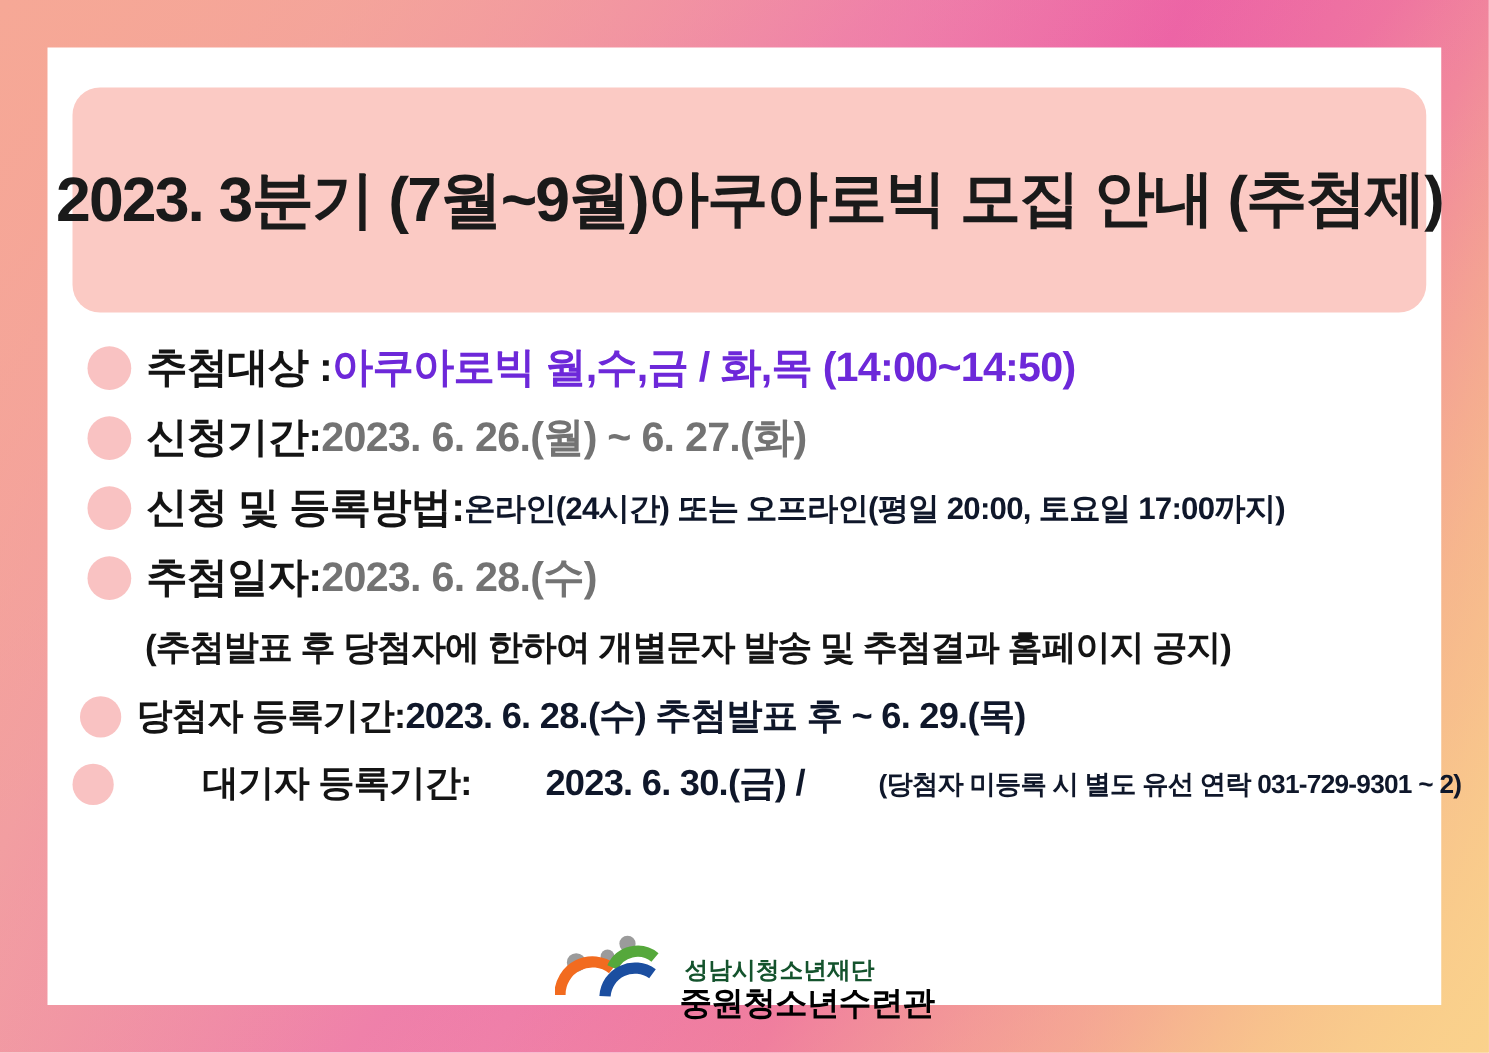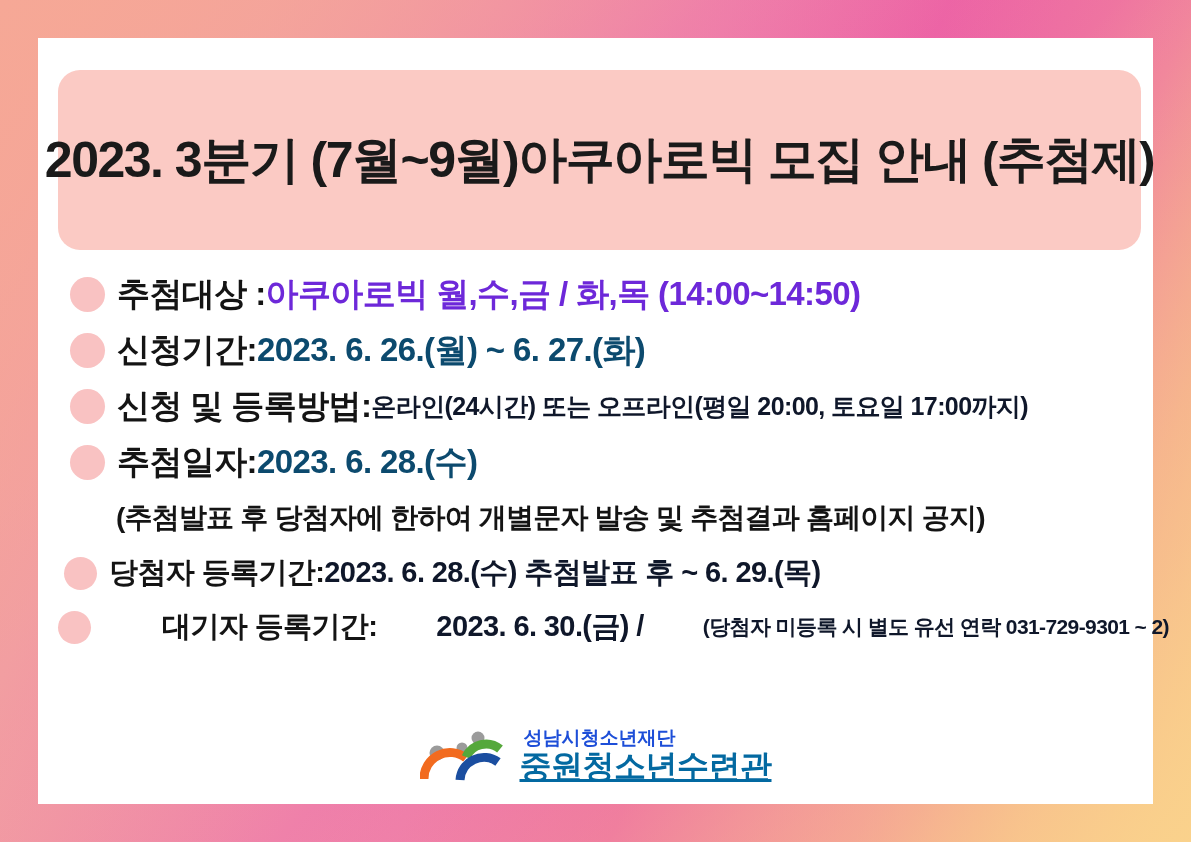--- a/index.html
+++ b/index.html
@@ -111,21 +111,21 @@
   .r5 { height: 56px; padding-left: 48px; margin-left: 14px; }
   .r6 { height: 54px; padding-left: 10px; }
   .r7 { height: 54px; padding-left: 4px; justify-content: space-between; }
 
   .lbl {
     color: #141414;
     font-weight: 900;
     letter-spacing: -0.6px;
   }
   .val-blue  { color: #6d28d9; font-weight: 700; letter-spacing: -0.6px; }
-  .val-red   { color: #0c4a6e; font-weight: 900; letter-spacing: -0.6px; }
+  .val-red   { color: #737373; font-weight: 900; letter-spacing: -0.6px; }
   .val-black { color: #0f172a; font-weight: 900; letter-spacing: -0.6px; }
 
   .f34 { font-size: 33px; }
   .f30 { font-size: 29px; }
   .f26 { font-size: 25px; }
   .f22 { font-size: 21px; }
 
   .note-paren {
     color: #141414;
     font-weight: 900;
@@ -142,31 +142,31 @@
     display: flex;
     align-items: center;
     justify-content: center;
     gap: 14px;
   }
   .logo-mark { width: 86px; height: 52px; flex: 0 0 auto; }
   .logo-text { display: flex; flex-direction: column; line-height: 1; }
   .logo-sub {
     font-size: 19px;
     font-weight: 700;
-    color: #1d4ed8;
+    color: #14532d;
     letter-spacing: 0px;
     margin-left: 4px;
     margin-bottom: 3px;
+    margin-top: 39px;
   }
   .logo-main {
-    font-size: 32px;
-    font-weight: 900;
-    color: #0369a1;
+    font-size: 26px;
+    font-weight: 900;
+    color: #000000;
     letter-spacing: -0.5px;
-    text-decoration: underline;
   }
 </style>
 </head>
 <body>
 
 <div id="poster">
   <div id="card">
 
     <div class="title-box">
       <div class="title-line l1">2023. 3분기 (7월~9월)</div>

